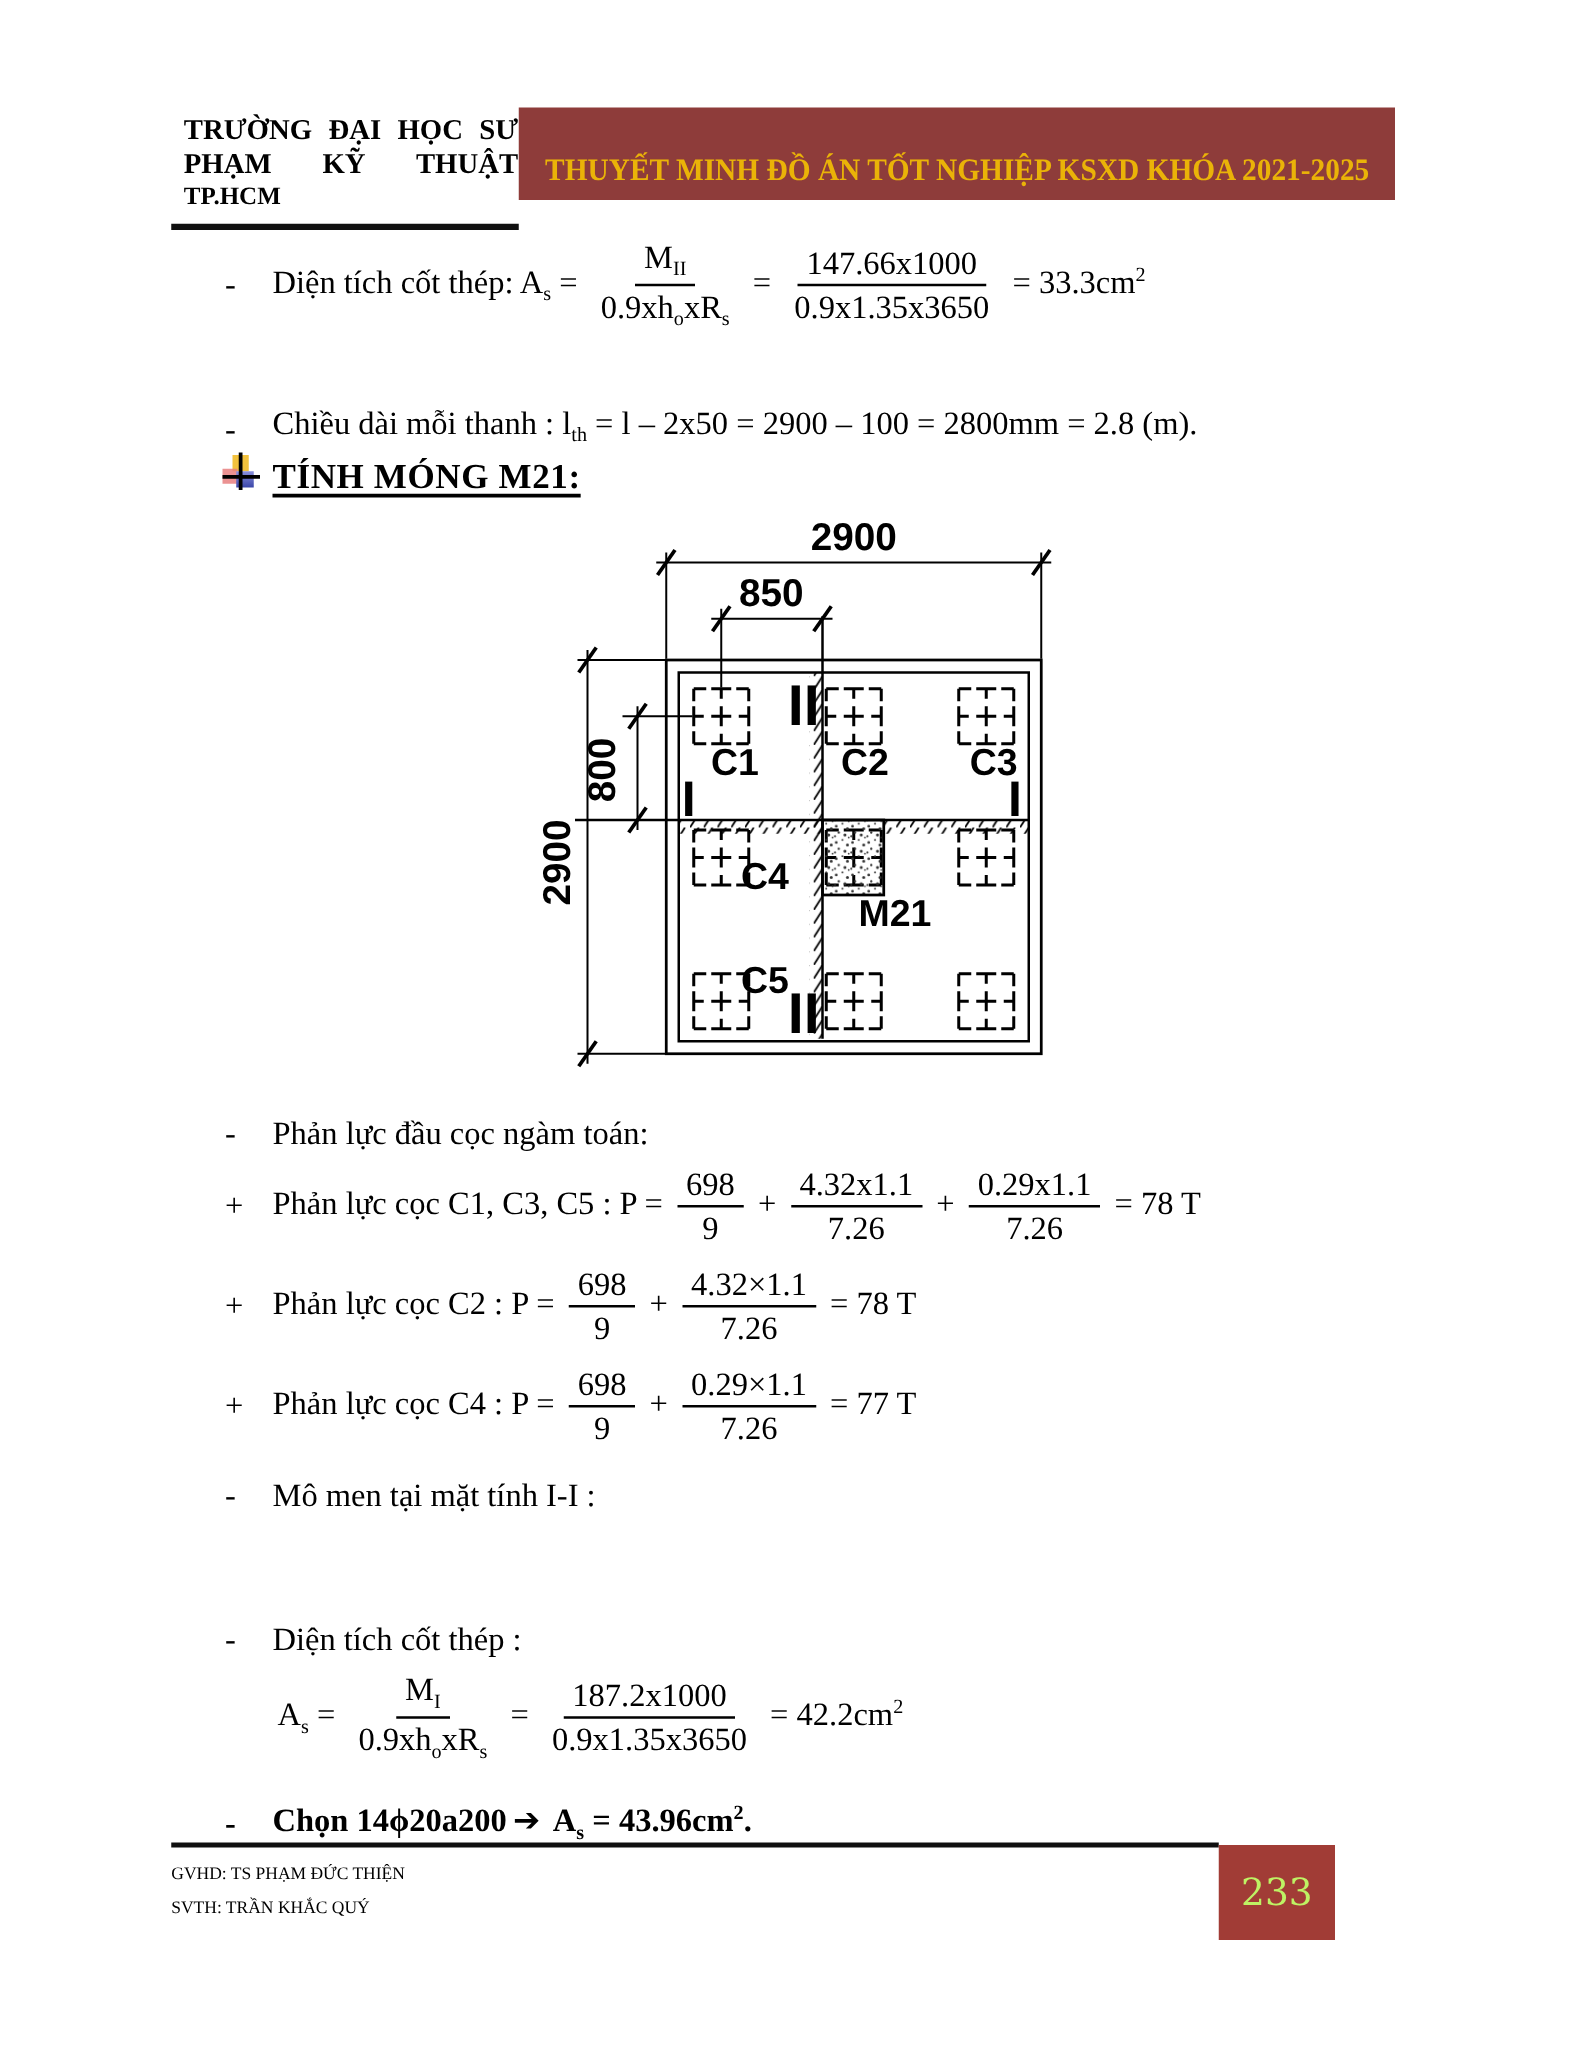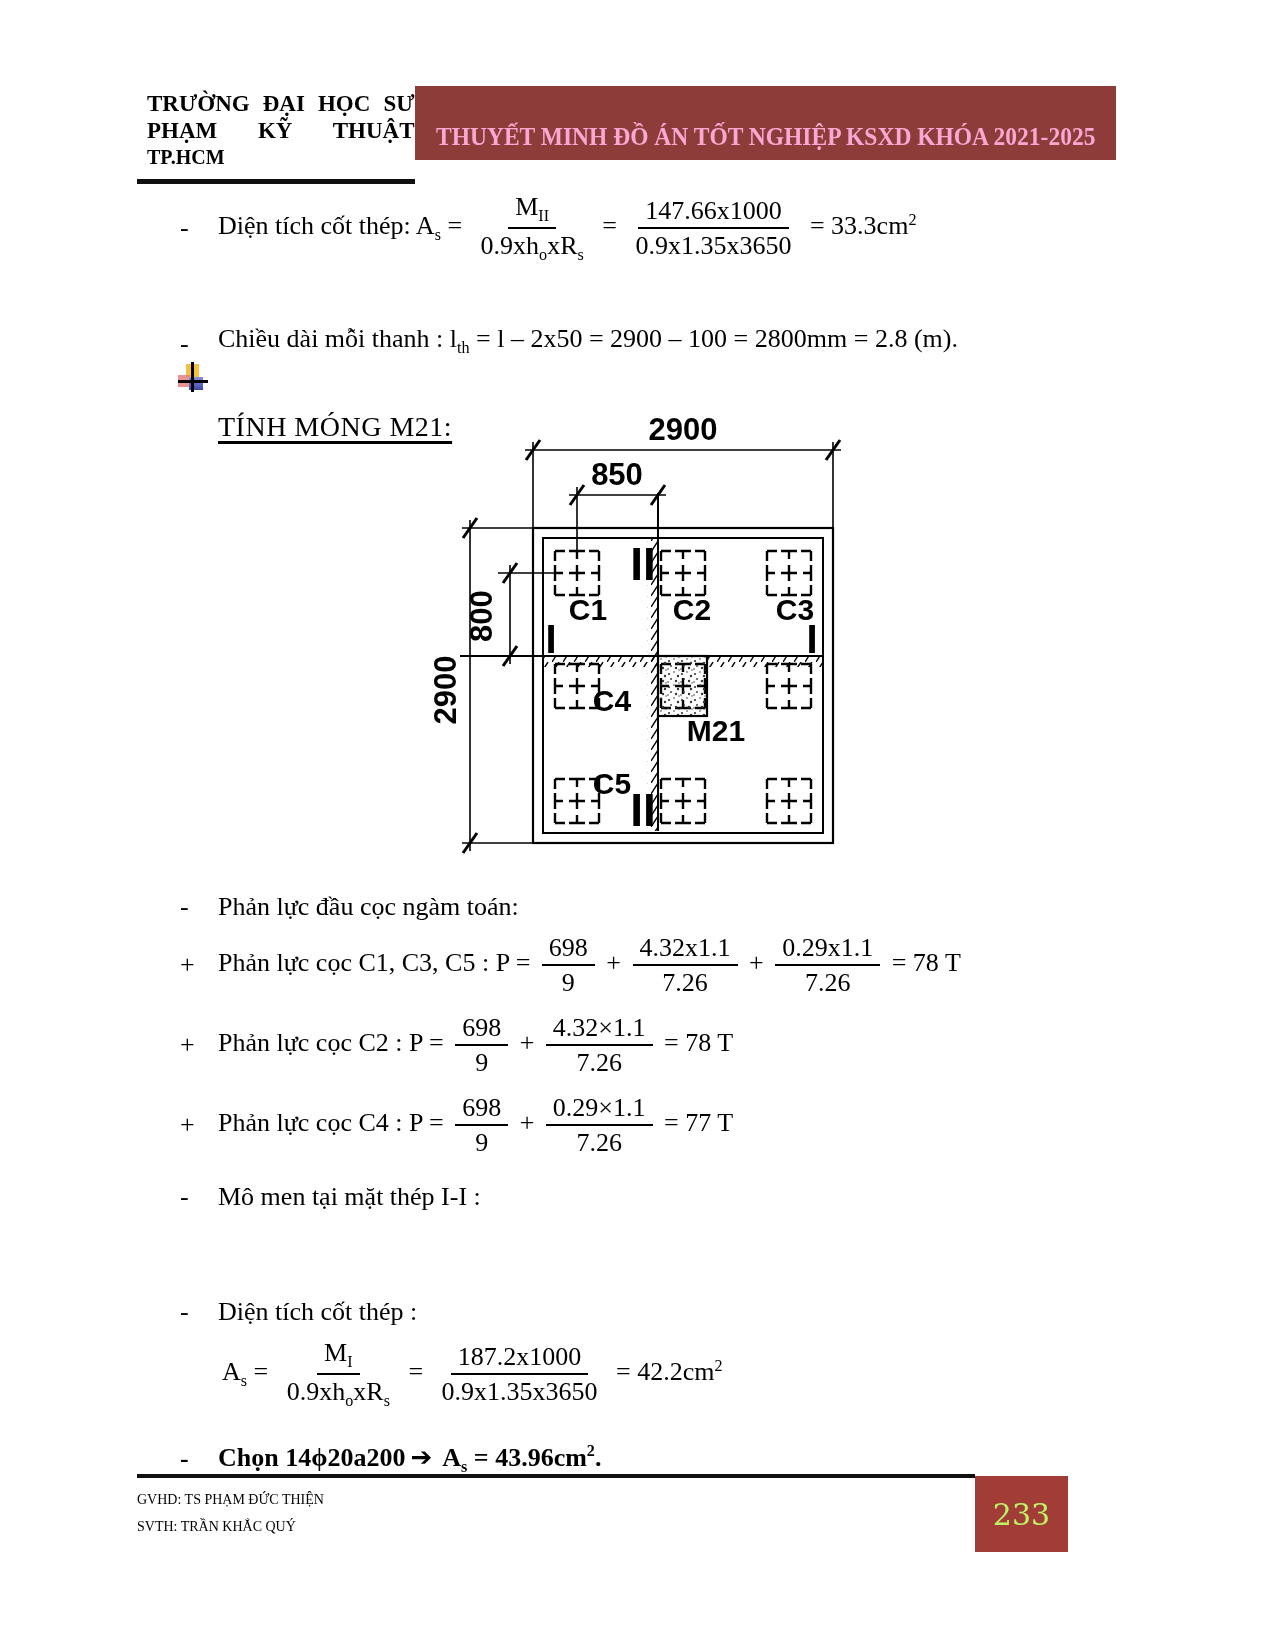--- a/index.html
+++ b/index.html
@@ -4,43 +4,43 @@
 <style>
   html,body{margin:0;padding:0;background:#e8e8e8;}
   .page{position:relative;width:1275px;height:1650px;margin:0 auto;background:#ffffff;
         font-family:"Liberation Serif",serif;color:#000;overflow:hidden;}
 
   
   .header{position:absolute;left:137px;top:86px;width:979px;display:flex;align-items:stretch;}
   .header-left{width:408px;border-bottom:5px solid #101010;padding:4px 0 8px 10px;box-sizing:border-box;}
   .hl1{font-weight:bold;font-size:23px;line-height:27px;text-align:justify;text-align-last:justify;}
   .hl2{font-weight:bold;font-size:20px;line-height:27px;}
-  .banner{flex:1;color:#f9a8d4;display:flex;align-items:flex-end;justify-content:center;
+  .banner{flex:1;color:#eab308;display:flex;align-items:flex-end;justify-content:center;
           padding-bottom:9px;height:74px;box-sizing:border-box;}
   .banner span{font-weight:bold;font-size:25px;white-space:nowrap;transform:scaleX(0.94);transform-origin:center bottom;}
 
   
   .row{position:absolute;display:flex;align-items:center;font-size:26px;line-height:32px;white-space:nowrap;}
   .mk{width:38px;flex:0 0 38px;}
   .frow{height:72px;}
   .bold{font-weight:bold;}
   .it{font-style:italic;}
   sub{font-size:0.62em;}
   sup{font-size:0.62em;}
   .frac{display:inline-flex;flex-direction:column;align-items:center;vertical-align:middle;margin:0 5px;text-align:center;}
   .fr-n{padding:0 7px 1px;border-bottom:2px solid #000;line-height:1.15;}
   .fr-d{padding:2px 7px 0;line-height:1.15;}
   .arrow{font-family:"DejaVu Sans",sans-serif;font-weight:bold;margin:0 5px;}
   .sum{display:inline-flex;align-items:center;margin:0 5px;}
   .sum .sg{font-size:34px;line-height:1;font-family:"DejaVu Sans",sans-serif;}
   .sum .lim{display:flex;flex-direction:column;font-size:15px;line-height:1.05;margin-left:2px;font-style:italic;}
 
   
-  .heading{position:absolute;left:218px;top:366px;font-size:28px;font-weight:normal;
-           text-decoration:underline;text-decoration-thickness:3px;text-underline-offset:5px;letter-spacing:0.5px;margin-top:45px;}
+  .heading{position:absolute;left:218px;top:366px;font-size:28px;font-weight:bold;
+           text-decoration:underline;text-decoration-thickness:3px;text-underline-offset:5px;letter-spacing:0.5px;}
   .bullet{position:absolute;left:176px;top:362px;width:32px;height:32px;}
   .bullet div{position:absolute;}
   .bu-y{left:10px;top:2px;width:13px;height:13px;background:#f2c23e;}
   .bu-p{left:2px;top:13px;width:12px;height:12px;background:#e77f7f;opacity:.85;}
   .bu-b{left:13px;top:15px;width:14px;height:13px;background:linear-gradient(180deg,#8a90dc,#3a46a8);}
   .bu-v{left:15px;top:0;width:3px;height:30px;background:#000;}
   .bu-h{left:2px;top:18px;width:30px;height:3px;background:#000;}
 
   
   .figure{position:absolute;left:420px;top:398px;width:470px;height:467px;}
@@ -224,21 +224,21 @@
           <span class="fr-n">698</span>
           <span class="fr-d">9</span>
         </span> + <span class="frac">
           <span class="fr-n">0.29×1.1</span>
           <span class="fr-d">7.26</span>
         </span> = 77 T</span>
   </div>
 
   <div class="row" style="left:180px;top:1181px;">
     <span class="mk">-</span>
-    <span>Mô men tại mặt thép I-I :</span>
+    <span>Mô men tại mặt tính I-I :</span>
   </div>
 
 
   <div class="row" style="left:180px;top:1296px;">
     <span class="mk">-</span>
     <span>Diện tích cốt thép :</span>
   </div>
 
   <div class="row" style="left:222px;top:1334px;height:80px;">
     <span>A<sub>s</sub> = <span class="frac">

